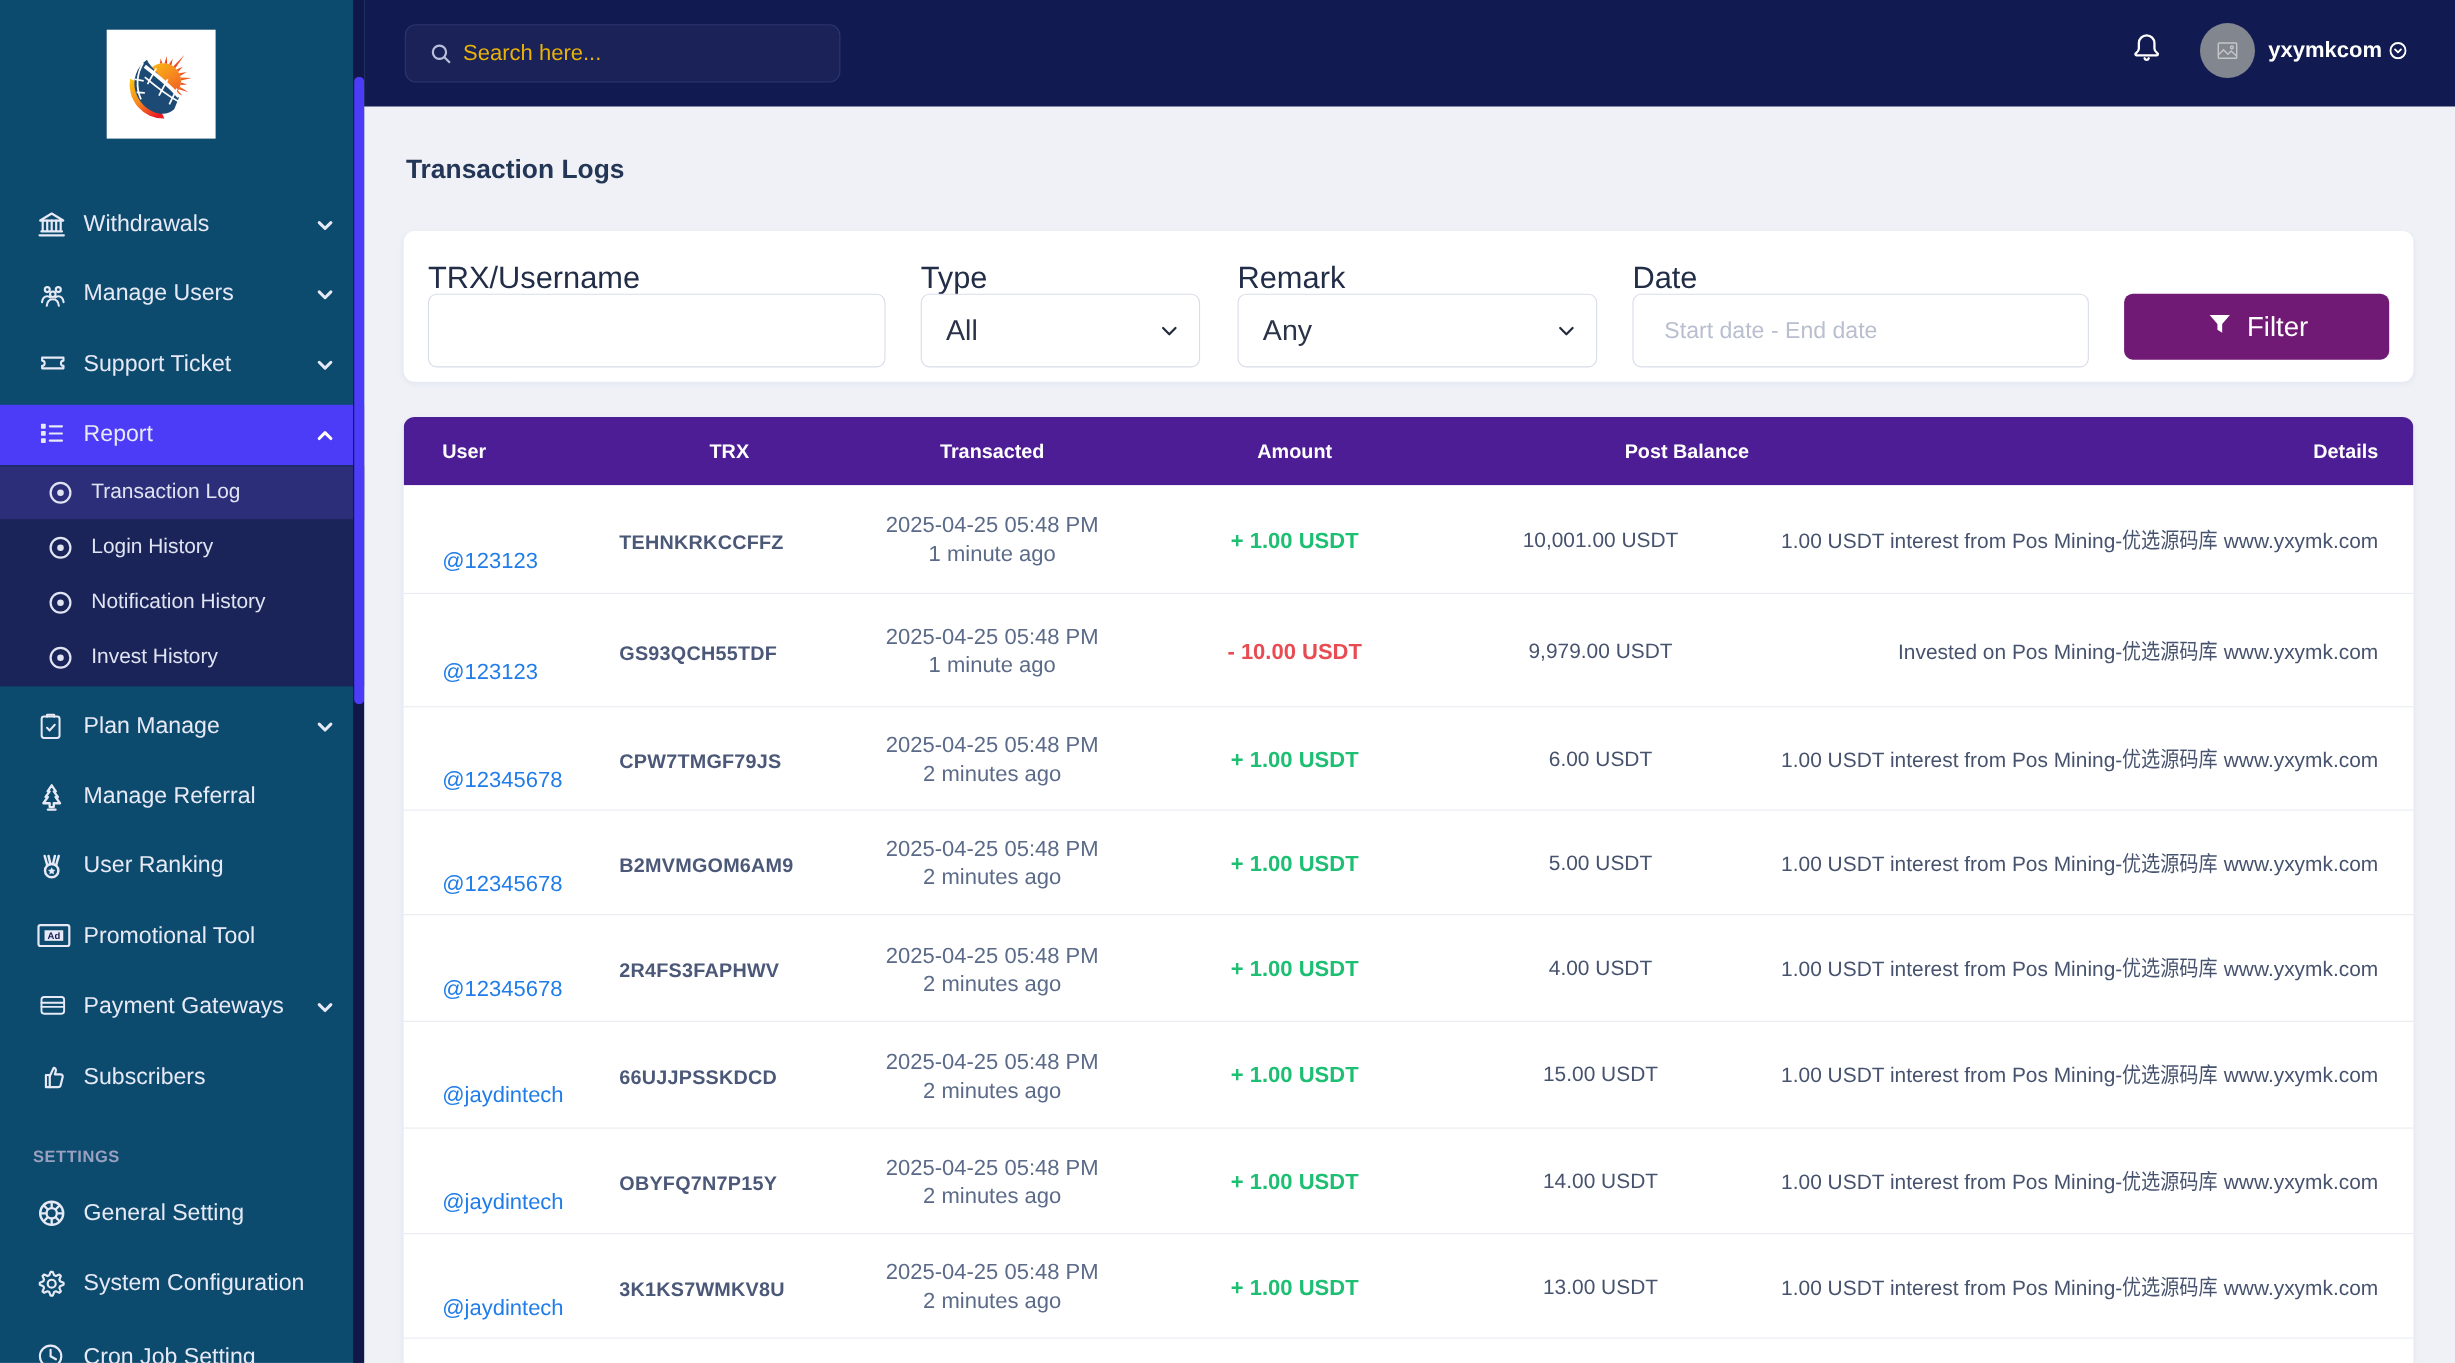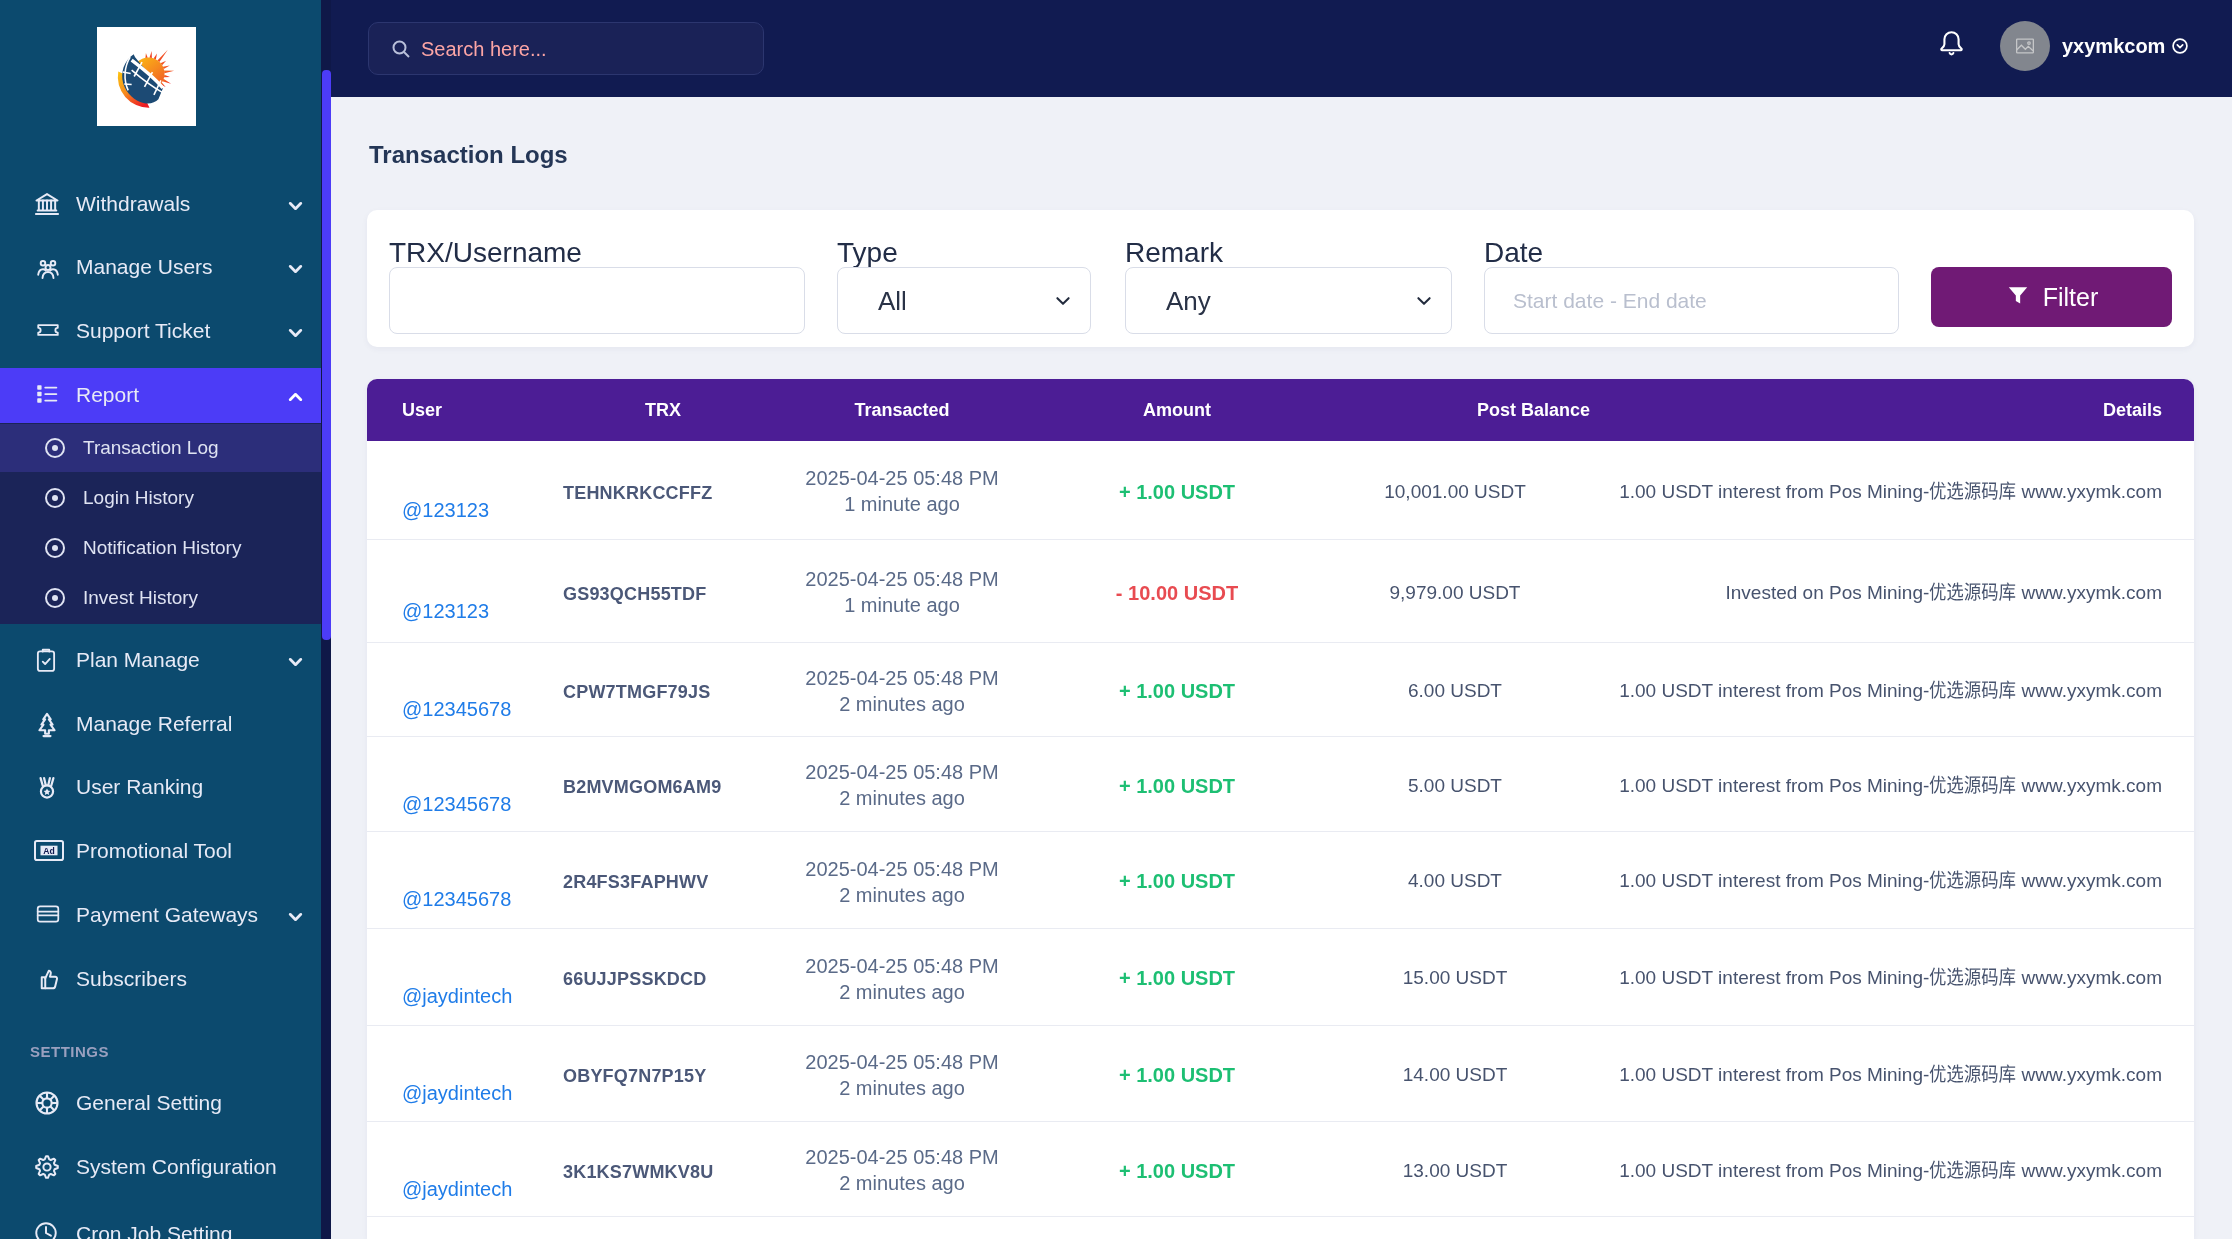--- a/index.html
+++ b/index.html
@@ -18,35 +18,35 @@
 .smitem .dot{position:absolute;left:45px;top:50%;transform:translateY(-50%);width:20px;height:20px;border:2.5px solid #dfe3f2;border-radius:50%}
 .smitem .dot::after{content:"";position:absolute;left:50%;top:50%;transform:translate(-50%,-50%);width:6px;height:6px;background:#dfe3f2;border-radius:50%}
 .smitem .lb{position:absolute;left:83px;top:50%;transform:translateY(-50%);white-space:nowrap}
 #smActive{position:absolute;left:0;top:424px;width:331px;height:48px;background:#2c2e7a}
 #settingsHdr{position:absolute;left:30px;top:1043px;font-size:15px;font-weight:bold;letter-spacing:.5px;color:#9aa0bf}
 #sbTrack{position:absolute;left:321px;top:0;width:10px;height:1239px;background:#0f1848}
 #sbThumb{position:absolute;left:322px;top:70px;width:9px;height:570px;background:#4c3cf7;border-radius:4px}
 
 #topbar{position:absolute;left:331px;top:0;width:1901px;height:97px;background:#111b51}
 #searchBox{position:absolute;left:37px;top:22px;width:396px;height:53px;background:#1a2257;border:1px solid #2c366f;border-radius:10px}
-#searchBox .ph{position:absolute;left:52px;top:50%;transform:translateY(-50%);color:#fca5a5;font-size:20px}
+#searchBox .ph{position:absolute;left:52px;top:50%;transform:translateY(-50%);color:#eab308;font-size:20px}
 #searchBox svg{position:absolute;left:20px;top:50%;transform:translateY(-50%)}
 #bell{position:absolute;left:1608px;top:28px;width:24px;height:30px}
 #avatar{position:absolute;left:1669px;top:21px;width:50px;height:50px;border-radius:50%;background:#82868e}
 #avatar svg{position:absolute;left:50%;top:50%;transform:translate(-50%,-50%);opacity:.75}
 #uname{position:absolute;left:1731px;top:0;height:92px;line-height:92px;color:#fff;font-weight:bold;font-size:20px}
 #uchev{position:absolute;left:1841px;top:38px;width:15px;height:15px}
 
 #main{position:absolute;left:331px;top:97px;width:1901px;height:1142px;background:#eff1f7}
 #title{position:absolute;left:38px;top:44px;font-size:24px;font-weight:bold;color:#243656}
 .card{position:absolute;background:#fff;border-radius:10px;box-shadow:0 2px 6px rgba(30,40,90,.05)}
 #fcard{left:36px;top:113px;width:1827px;height:137px}
 .flabel{position:absolute;top:27px;font-size:28px;color:#222d47;font-weight:500}
 .fctl{position:absolute;top:57px;height:67px;border:1px solid #d9dde8;border-radius:8px;background:#fff}
-.selTxt{position:absolute;left:40px;top:50%;transform:translateY(-50%);font-size:26px;color:#2a3347}
+.selTxt{position:absolute;left:22px;top:50%;transform:translateY(-50%);font-size:26px;color:#2a3347}
 .selChev{position:absolute;right:18px;top:50%;transform:translateY(-50%);width:18px;height:18px}
 #fbtn{position:absolute;left:1564px;top:57px;width:241px;height:60px;background:#701a75;border-radius:8px;color:#fff;font-size:25px;text-align:center;line-height:60px}
 #fbtn svg{vertical-align:-3px;margin-right:12px}
 
 #tcard{left:36px;top:282px;width:1827px;height:860px;border-radius:10px 10px 0 0;overflow:hidden}
 #thead{position:absolute;left:0;top:0;width:1827px;height:62px;background:#4c1d95;color:#fff;font-weight:bold;font-size:18px}
 #thead div{position:absolute;top:0;height:62px;line-height:62px}
 .trow{position:absolute;left:0;width:1827px;border-bottom:1px solid #e9ebf2;font-size:19px}
 .cUser{position:absolute;left:35px;color:#1f7ce8;font-size:20px}
 .cTrx{position:absolute;left:196px;width:200px;color:#4b5878;font-weight:bold;font-size:18px;letter-spacing:.2px}

